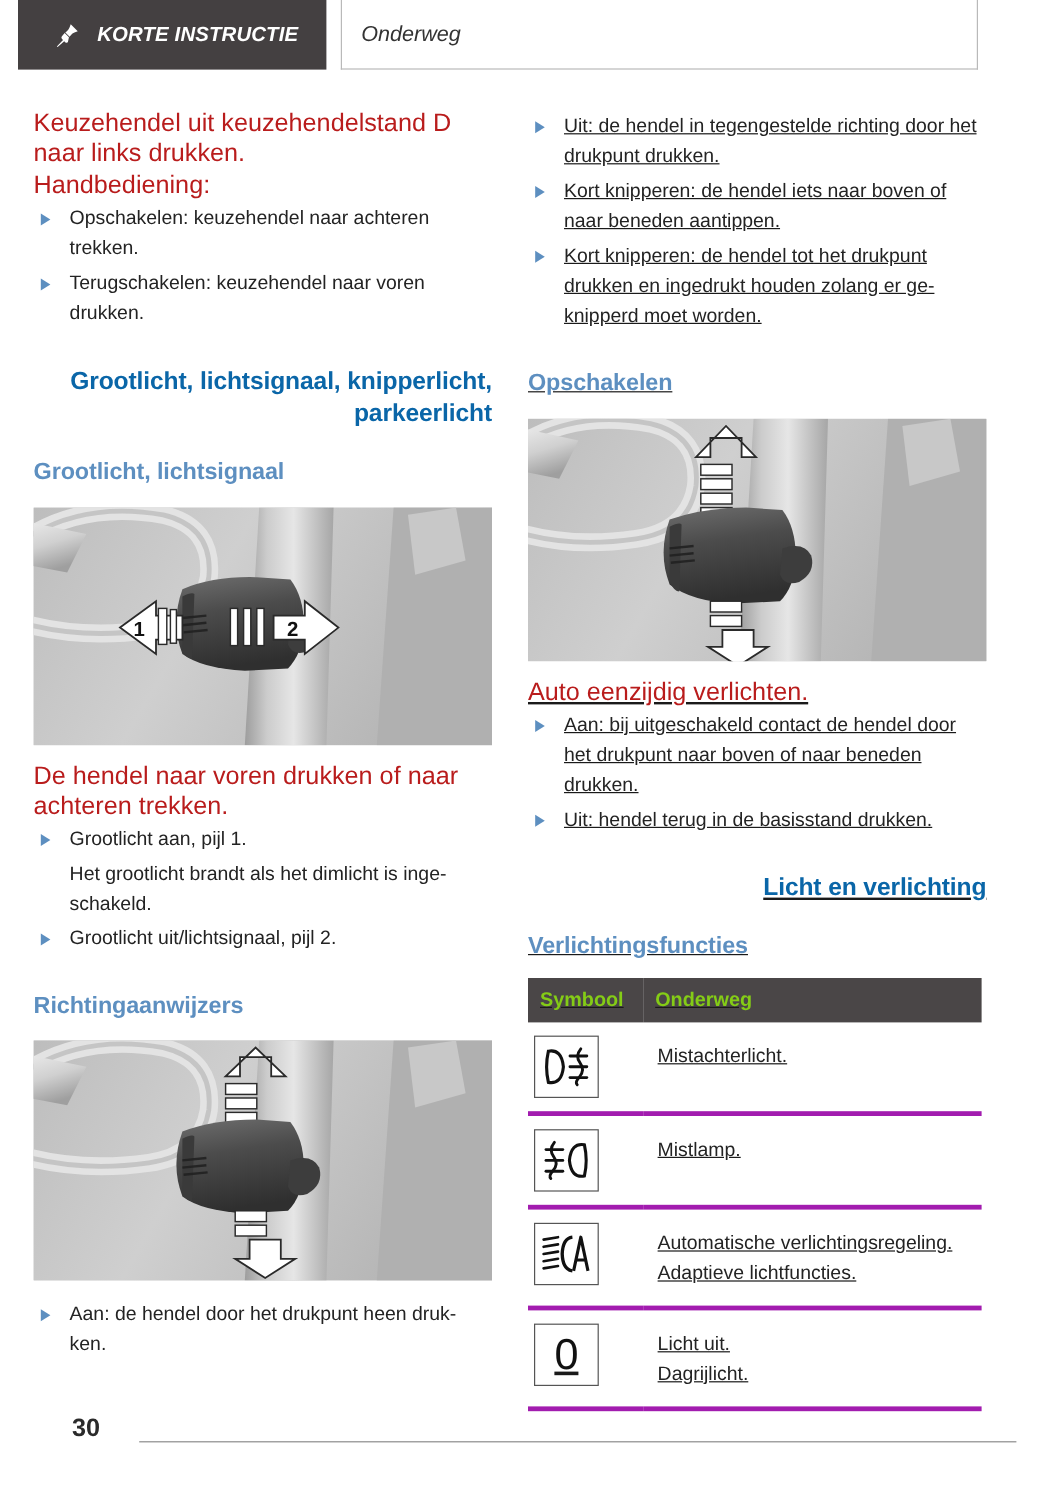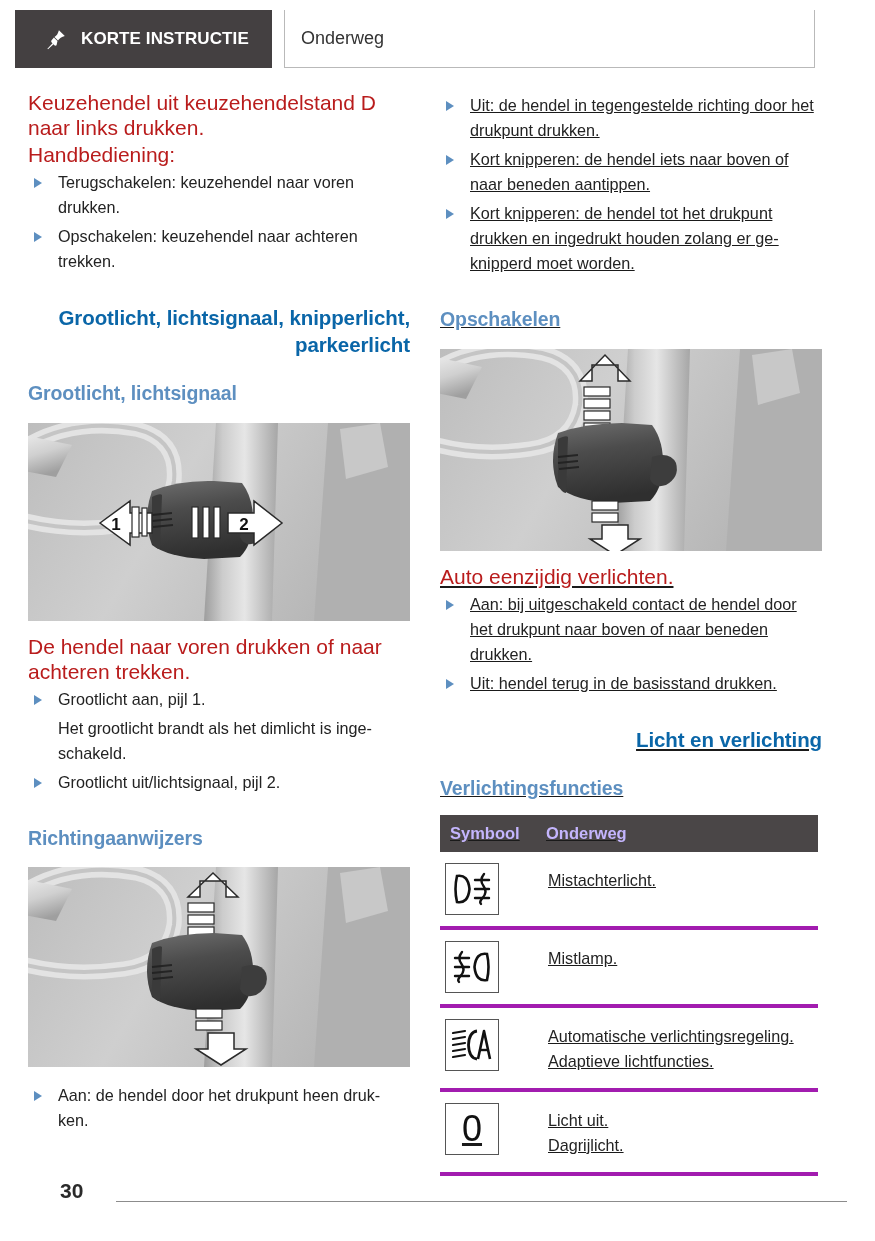--- a/index.html
+++ b/index.html
@@ -10,23 +10,24 @@
     background: #ffffff;
     font-family: "Liberation Sans", sans-serif;
     color: #1a1a1a;
     position: relative;
     overflow: hidden;
   }
 
   
   .header {
     position: absolute;
-    top: 10px; left: 0;
+    top: 0; left: 0;
     width: 875px;
     height: 58px;
+    font-style: italic;
   }
   .header-tab-dark {
     position: absolute;
     left: 15px; top: 0;
     width: 257px; height: 58px;
     background: #444041;
     display: flex;
     align-items: center;
     padding-left: 30px;
   }
@@ -143,21 +144,21 @@
   }
 
   
   table.fn-table {
     width: 378px;
     border-collapse: collapse;
     table-layout: fixed;
   }
   table.fn-table thead th {
     background: #4a4647;
-    color: #c4b5fd;
+    color: #84cc16;
     font-size: 16.5px;
     font-weight: bold;
     text-align: left;
     padding: 9px 0 9px 10px;
     border: none;
   }
   table.fn-table thead th.c-sym { width: 96px; }
   table.fn-table tbody td {
     border-bottom: 4px solid #a21caf;
     vertical-align: top;
@@ -231,25 +232,25 @@
 
 <div class="col col-left">
 
   <p class="body-text">Keuzehendel uit keuzehendelstand D naar links drukken.</p>
 
   <p class="body-text">Handbediening:</p>
 
   <ul class="bullets">
     <li>
       <span class="tri"></span>
+      <span>Opschakelen: keuzehendel naar achteren trekken.</span>
+    </li>
+    <li>
+      <span class="tri"></span>
       <span>Terugschakelen: keuzehendel naar voren drukken.</span>
-    </li>
-    <li>
-      <span class="tri"></span>
-      <span>Opschakelen: keuzehendel naar achteren trekken.</span>
     </li>
   </ul>
 
   <div style="height:26px"></div>
 
   <h2 class="h-major">Grootlicht, lichtsignaal, knipperlicht, parkeerlicht</h2>
 
   <div style="height:22px"></div>
 
   <h3 class="h-minor">Grootlicht, lichtsignaal</h3>

